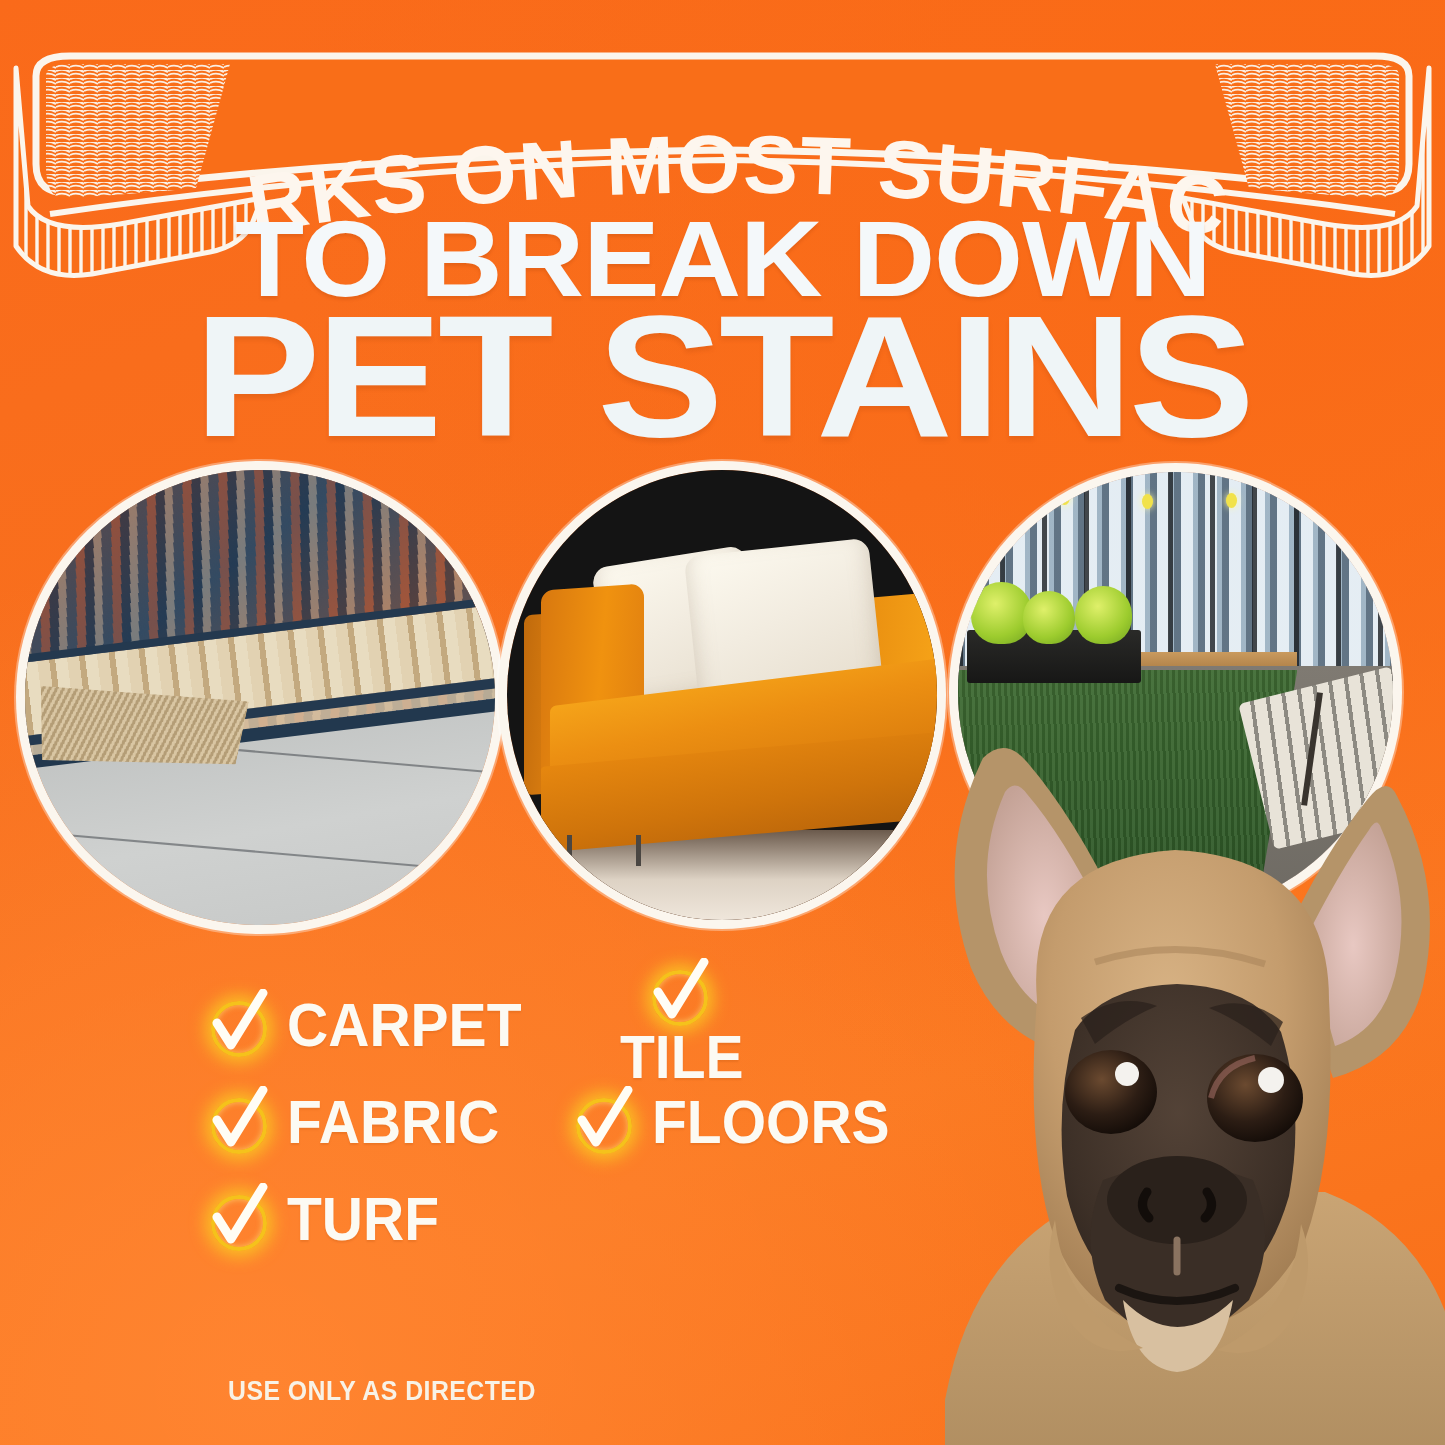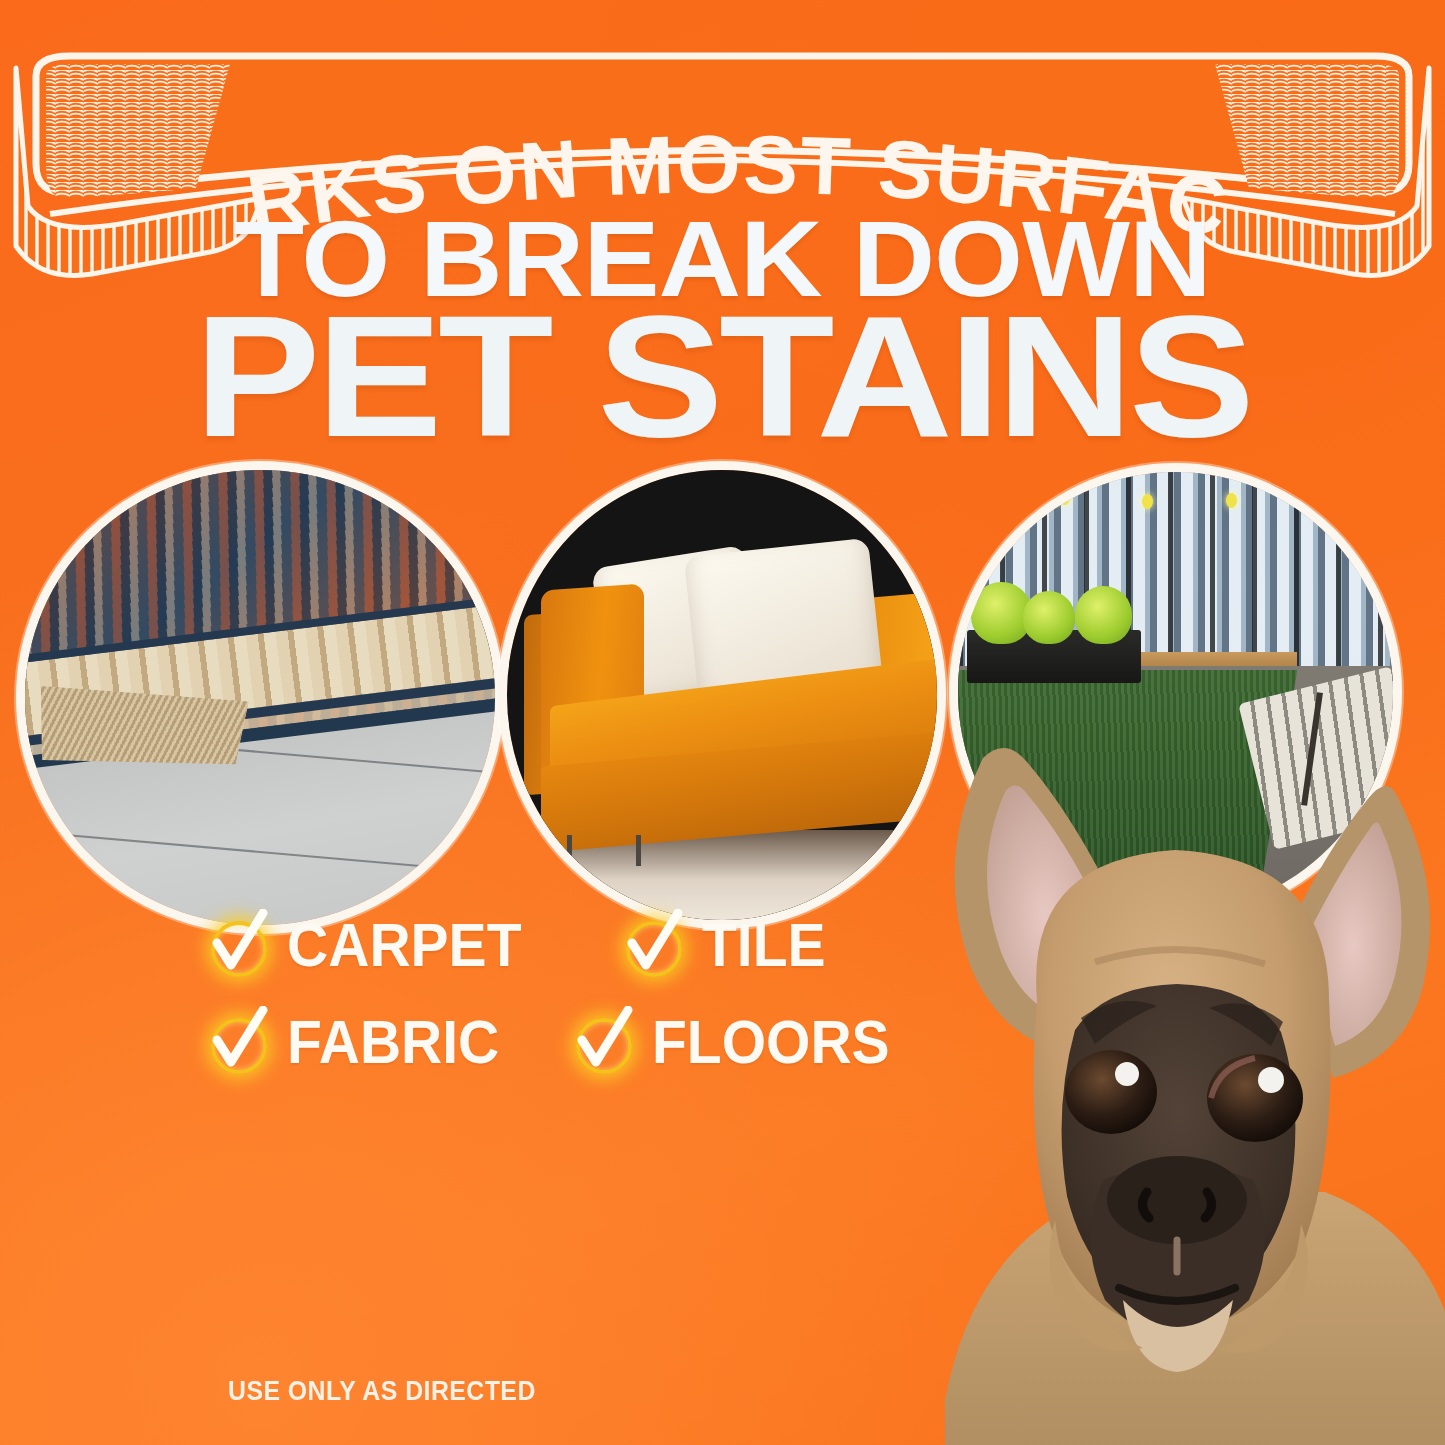--- a/index.html
+++ b/index.html
@@ -142,21 +142,21 @@
   .turf-plant.a{left:3%;top:25%;width:14%;height:14%;}
   .turf-plant.b{left:15%;top:27%;width:12%;height:12%;}
   .turf-plant.c{left:27%;top:26%;width:13%;height:13%;}
   .turf-chair{position:absolute;right:-4%;top:48%;width:36%;height:34%;
     background:repeating-linear-gradient(96deg,#e8e3d8 0 12px,#8d8a82 12px 16px);
     transform:rotate(-14deg);border-radius:6px;}
   .turf-chairleg{position:absolute;right:18%;top:50%;width:6px;height:26%;
     background:#39342e;transform:rotate(8deg);}
 
   
-  #checklist{position:absolute;left:205px;top:896px;width:860px;}
+  #checklist{position:absolute;left:205px;top:976px;width:860px;}
   .check-row{display:flex;align-items:center;height:97px;}
   .check-item{display:flex;align-items:center;}
   .check-item + .check-item{margin-left:40px;}
   .cmark{
     position:relative;width:64px;height:64px;flex:0 0 64px;margin-right:18px;
   }
   .cmark .ring{
     position:absolute;left:6px;top:8px;width:48px;height:48px;
     border:4px solid #F5C21B;border-radius:50%;
     box-shadow:0 0 16px 6px rgba(250,205,35,.78), inset 0 0 6px rgba(255,230,120,.7);
@@ -274,21 +274,21 @@
     <div class="check-row">
       <div class="check-item">
         <span class="cmark">
           <span class="ring"></span>
           <svg class="tick" viewBox="0 0 64 68">
               <path d="M12 34 L26 56 L58 4" fill="none" stroke="#FFFDF5" stroke-width="9" stroke-linecap="round" stroke-linejoin="round"></path>
             </svg>
         </span>
         <span class="check-label">CARPET</span>
       </div>
-      <div class="check-item" style="margin-left:78px;">
+      <div class="check-item" style="margin-left:78px;flex-direction:column;">
         <span class="cmark">
           <span class="ring"></span>
           <svg class="tick" viewBox="0 0 64 68">
               <path d="M12 34 L26 56 L58 4" fill="none" stroke="#FFFDF5" stroke-width="9" stroke-linecap="round" stroke-linejoin="round"></path>
             </svg>
         </span>
         <span class="check-label">TILE</span>
       </div>
     </div>
 
@@ -308,20 +308,29 @@
           <svg class="tick" viewBox="0 0 64 68">
               <path d="M12 34 L26 56 L58 4" fill="none" stroke="#FFFDF5" stroke-width="9" stroke-linecap="round" stroke-linejoin="round"></path>
             </svg>
         </span>
         <span class="check-label">FLOORS</span>
       </div>
     </div>
 
 
     <div class="check-row">
+      <div class="check-item">
+        <span class="cmark">
+          <span class="ring"></span>
+          <svg class="tick" viewBox="0 0 64 68">
+              <path d="M12 34 L26 56 L58 4" fill="none" stroke="#FFFDF5" stroke-width="9" stroke-linecap="round" stroke-linejoin="round"></path>
+            </svg>
+        </span>
+        <span class="check-label">TURF</span>
+      </div>
     </div>
 
   </div>
 
   <div id="disclaimer">USE ONLY AS DIRECTED</div>
 
   <div id="dog">
     <svg viewBox="0 0 560 760" aria-hidden="true">
       <defs>
         <radialGradient id="headG" cx="45%" cy="32%" r="72%">

